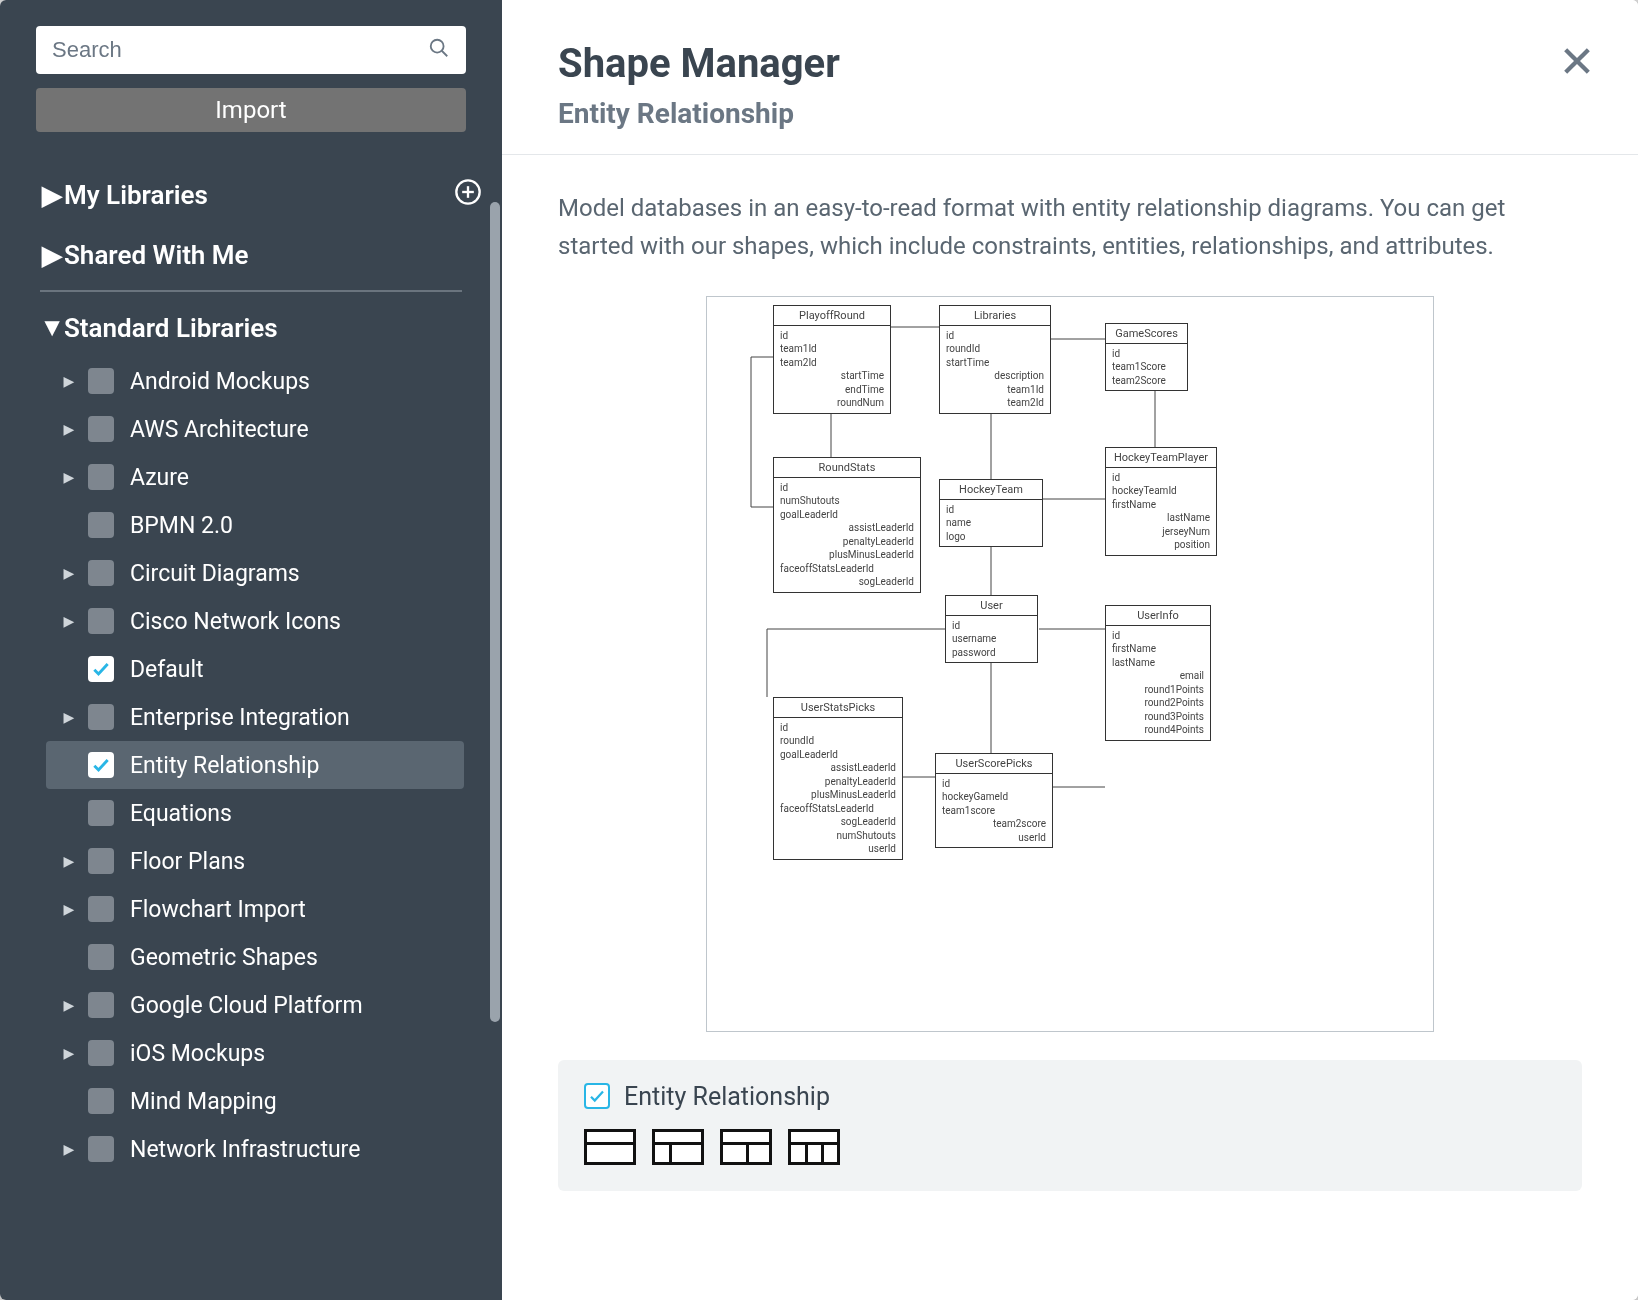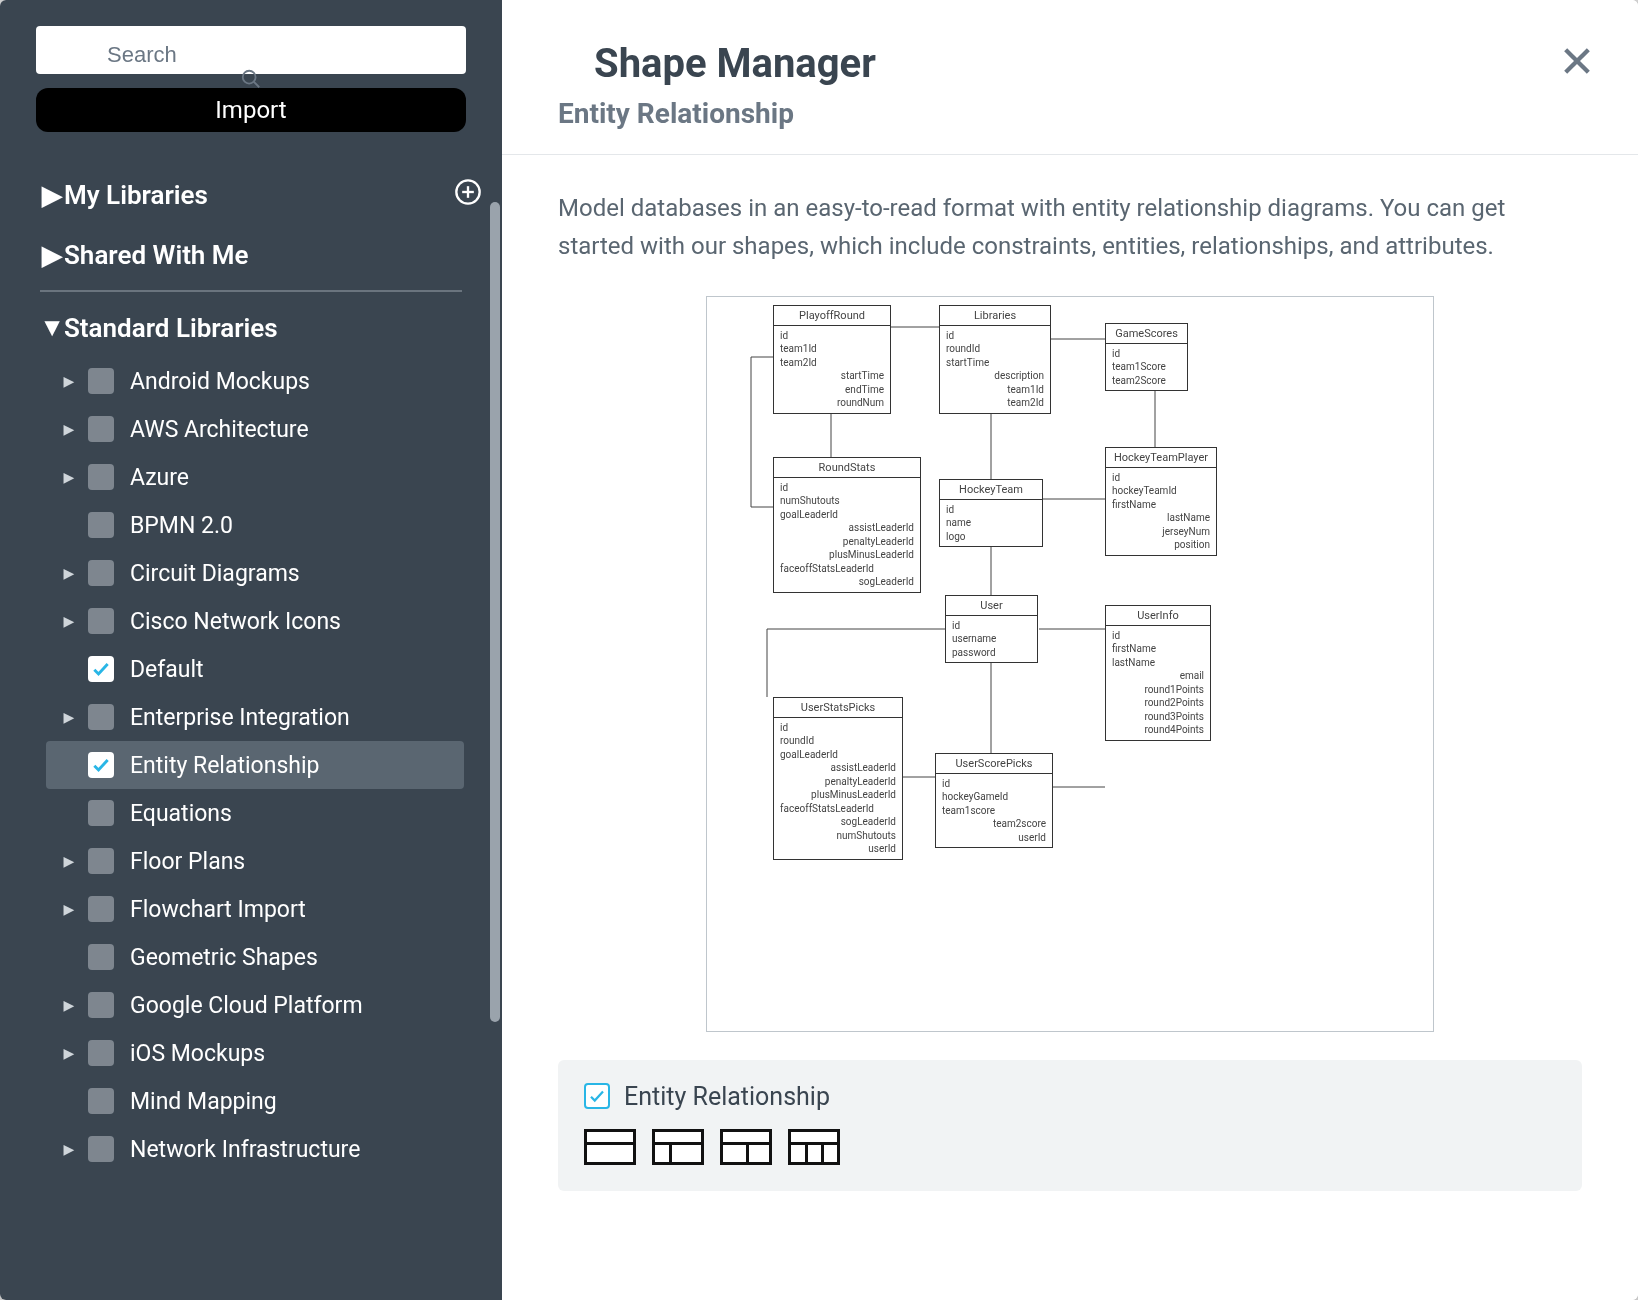--- a/index.html
+++ b/index.html
@@ -21,34 +21,33 @@
     display: flex;
     flex-direction: column;
     flex-shrink: 0;
   }
   .sidebar-top { padding: 26px 36px 18px 36px; }
   .search-row {
     background: #fff;
     border-radius: 4px;
     display: flex;
     align-items: center;
-    padding: 16px 16px;
+    padding: 0 16px;
     height: 48px;
-    flex-direction: column;
   }
   .search-input {
     border: none; outline: none; flex: 1; font-size: 22px; color: #333; background: transparent;
   }
   .search-input::placeholder { color: #6b7784; }
   .search-icon svg { width: 22px; height: 22px; }
   .import-btn {
     margin-top: 14px;
-    background: #000000;
+    background: #737373;
     color: #fff;
-    border-radius: 12px;
+    border-radius: 4px;
     text-align: center;
     font-size: 24px;
     height: 44px;
     line-height: 44px;
     cursor: pointer;
   }
   .tree {
     padding: 14px 10px 0 40px;
     overflow: hidden;
     flex: 1;
@@ -104,21 +103,21 @@
     flex: 1;
     display: flex;
     flex-direction: column;
     background: #fff;
     position: relative;
   }
   .main-header {
     padding: 40px 56px 24px 56px;
     border-bottom: 1px solid #e4e7ea;
   }
-  .title { font-size: 40px; font-weight: 700; color: #3a4550; margin-left: 36px; }
+  .title { font-size: 40px; font-weight: 700; color: #3a4550; }
   .subtitle { font-size: 28px; font-weight: 700; color: #6b7784; margin-top: 10px; }
   .close-btn { position: absolute; top: 44px; right: 44px; cursor: pointer; color: #6b7784; }
   .close-btn svg { width: 34px; height: 34px; }
   .main-body { padding: 34px 56px; overflow: auto; }
   .description { font-size: 24px; line-height: 1.6; color: #5a6671; }
   
   .preview-box {
     margin: 30px auto 28px auto;
     width: 728px;
     border: 1px solid #bfc6cc;

